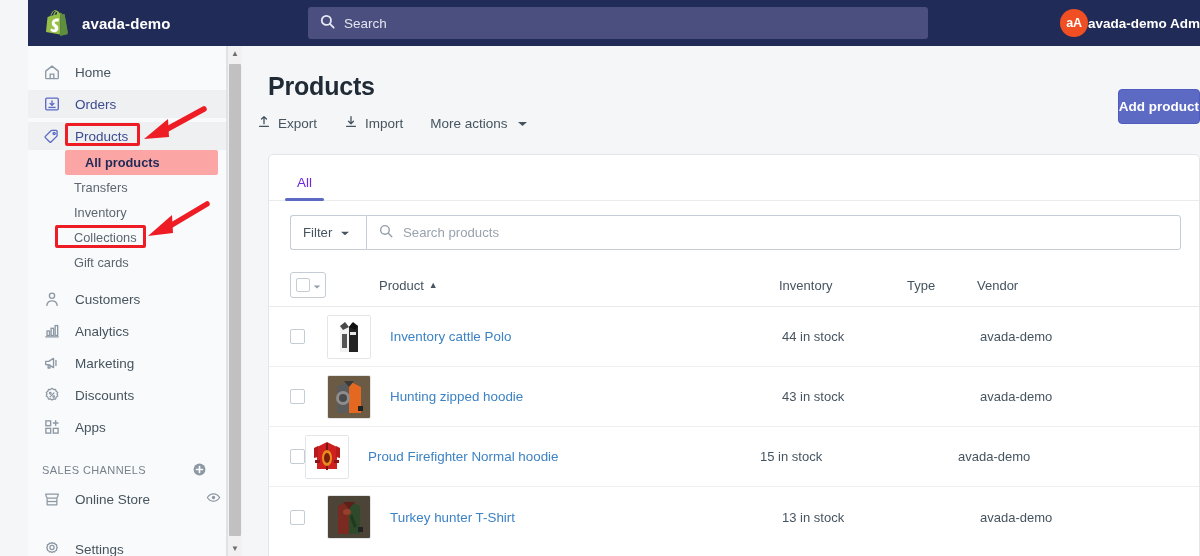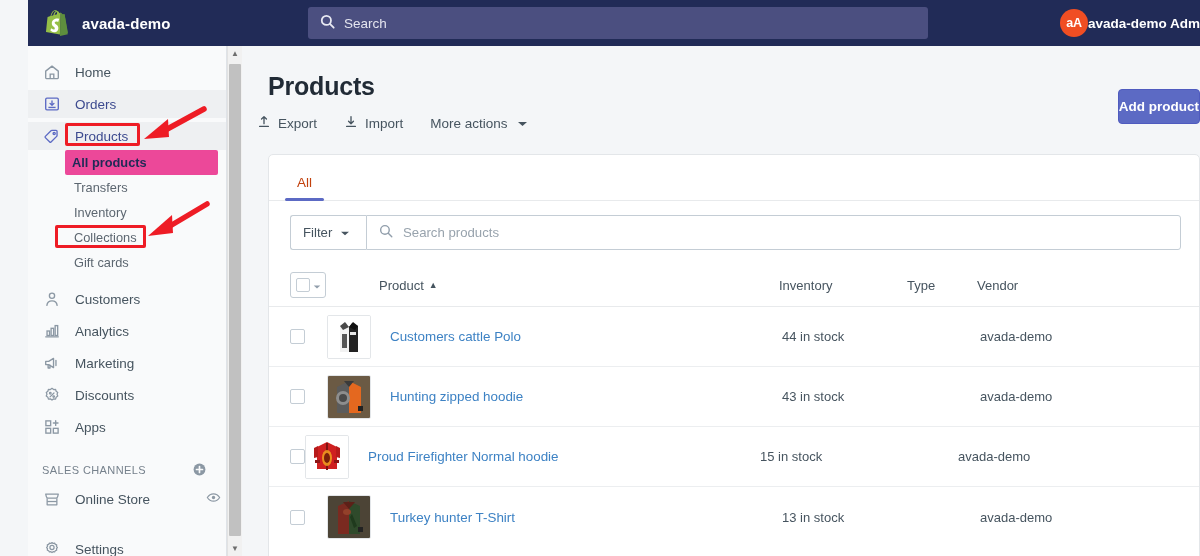--- a/index.html
+++ b/index.html
@@ -69,22 +69,22 @@
   .nav-item .nav-label { font-weight: normal; }
   .nav-item.active-group .nav-label { color: #3c4a8f; font-weight: normal; }
   .nav-icon { width: 20px; height: 20px; display: flex; align-items: center; justify-content: center; flex: 0 0 20px; }
 
   .subnav {
     display: flex; align-items: center;
     height: 25px; padding-left: 46px;
     font-size: 12.8px; color: #5c6670;
   }
   .subnav.active {
-    background: #ec4899; color: #1f2a56; font-weight: bold;
-    margin-left: 37px; padding-left: 7px; width: 153px; border-radius: 2px;
+    background: #fca5a5; color: #1f2a56; font-weight: bold;
+    margin-left: 37px; padding-left: 20px; width: 153px; border-radius: 2px;
   }
   .section-head {
     display: flex; align-items: center; justify-content: space-between;
     padding: 0 19px 0 14px; height: 22px; margin-top: 18px;
     font-size: 11px; color: #76818c; letter-spacing: .4px;
   }
   .eye-slot { margin-left: auto; margin-right: 5px; }
 
   
   .sb-track {
@@ -144,21 +144,21 @@
     overflow: hidden;
   }
   .tabs {
     height: 46px; border-bottom: 1px solid #e8eaec;
     display: flex; align-items: flex-end; padding-left: 16px;
   }
   .tab {
     font-size: 13.5px; color: #46545f;
     padding: 0 12px 10px 12px; position: relative;
   }
-  .tab.active { color: #c2410c; }
+  .tab.active { color: #6d28d9; }
   .tab.active::after {
     content: ""; position: absolute; left: 0; right: 0; bottom: -1px;
     height: 3px; background: #5c6ac4; border-radius: 2px;
   }
 
   .filterbar {
     display: flex; align-items: center;
     padding: 14px 18px 0 21px;
   }
   .filter-btn {
@@ -503,21 +503,21 @@
             <rect width="42" height="42" fill="#ffffff"></rect>
             <path d="M21 6l-9 4v26h9z" fill="#f2f2f2"></path>
             <path d="M21 6l9 4v26h-9z" fill="#232323"></path>
             <path d="M17 6l4 5 4-5-2-1h-4z" fill="#ffffff"></path>
             <path d="M21 11l-4-5-5 4 3 4z" fill="#4a4a4a"></path>
             <path d="M21 11l4-5 5 4-3 4z" fill="#111"></path>
             <path d="M14 18h5v14h-5z" fill="#555"></path>
             <rect x="22" y="16" width="6" height="3" fill="#e8e8e8"></rect>
           </svg>
         </span>
-        <span class="prod-name">Customers cattle Polo</span>
+        <span class="prod-name">Inventory cattle Polo</span>
         <span class="cell-inventory">44 in stock</span>
         <span class="cell-type"></span>
         <span class="cell-vendor">avada-demo</span>
       </div>
 
       <div class="row">
         <span class="chk"></span>
         <span class="thumb">
           <svg width="42" height="42" viewBox="0 0 42 42">
             <rect width="42" height="42" fill="#6b5a44"></rect>

